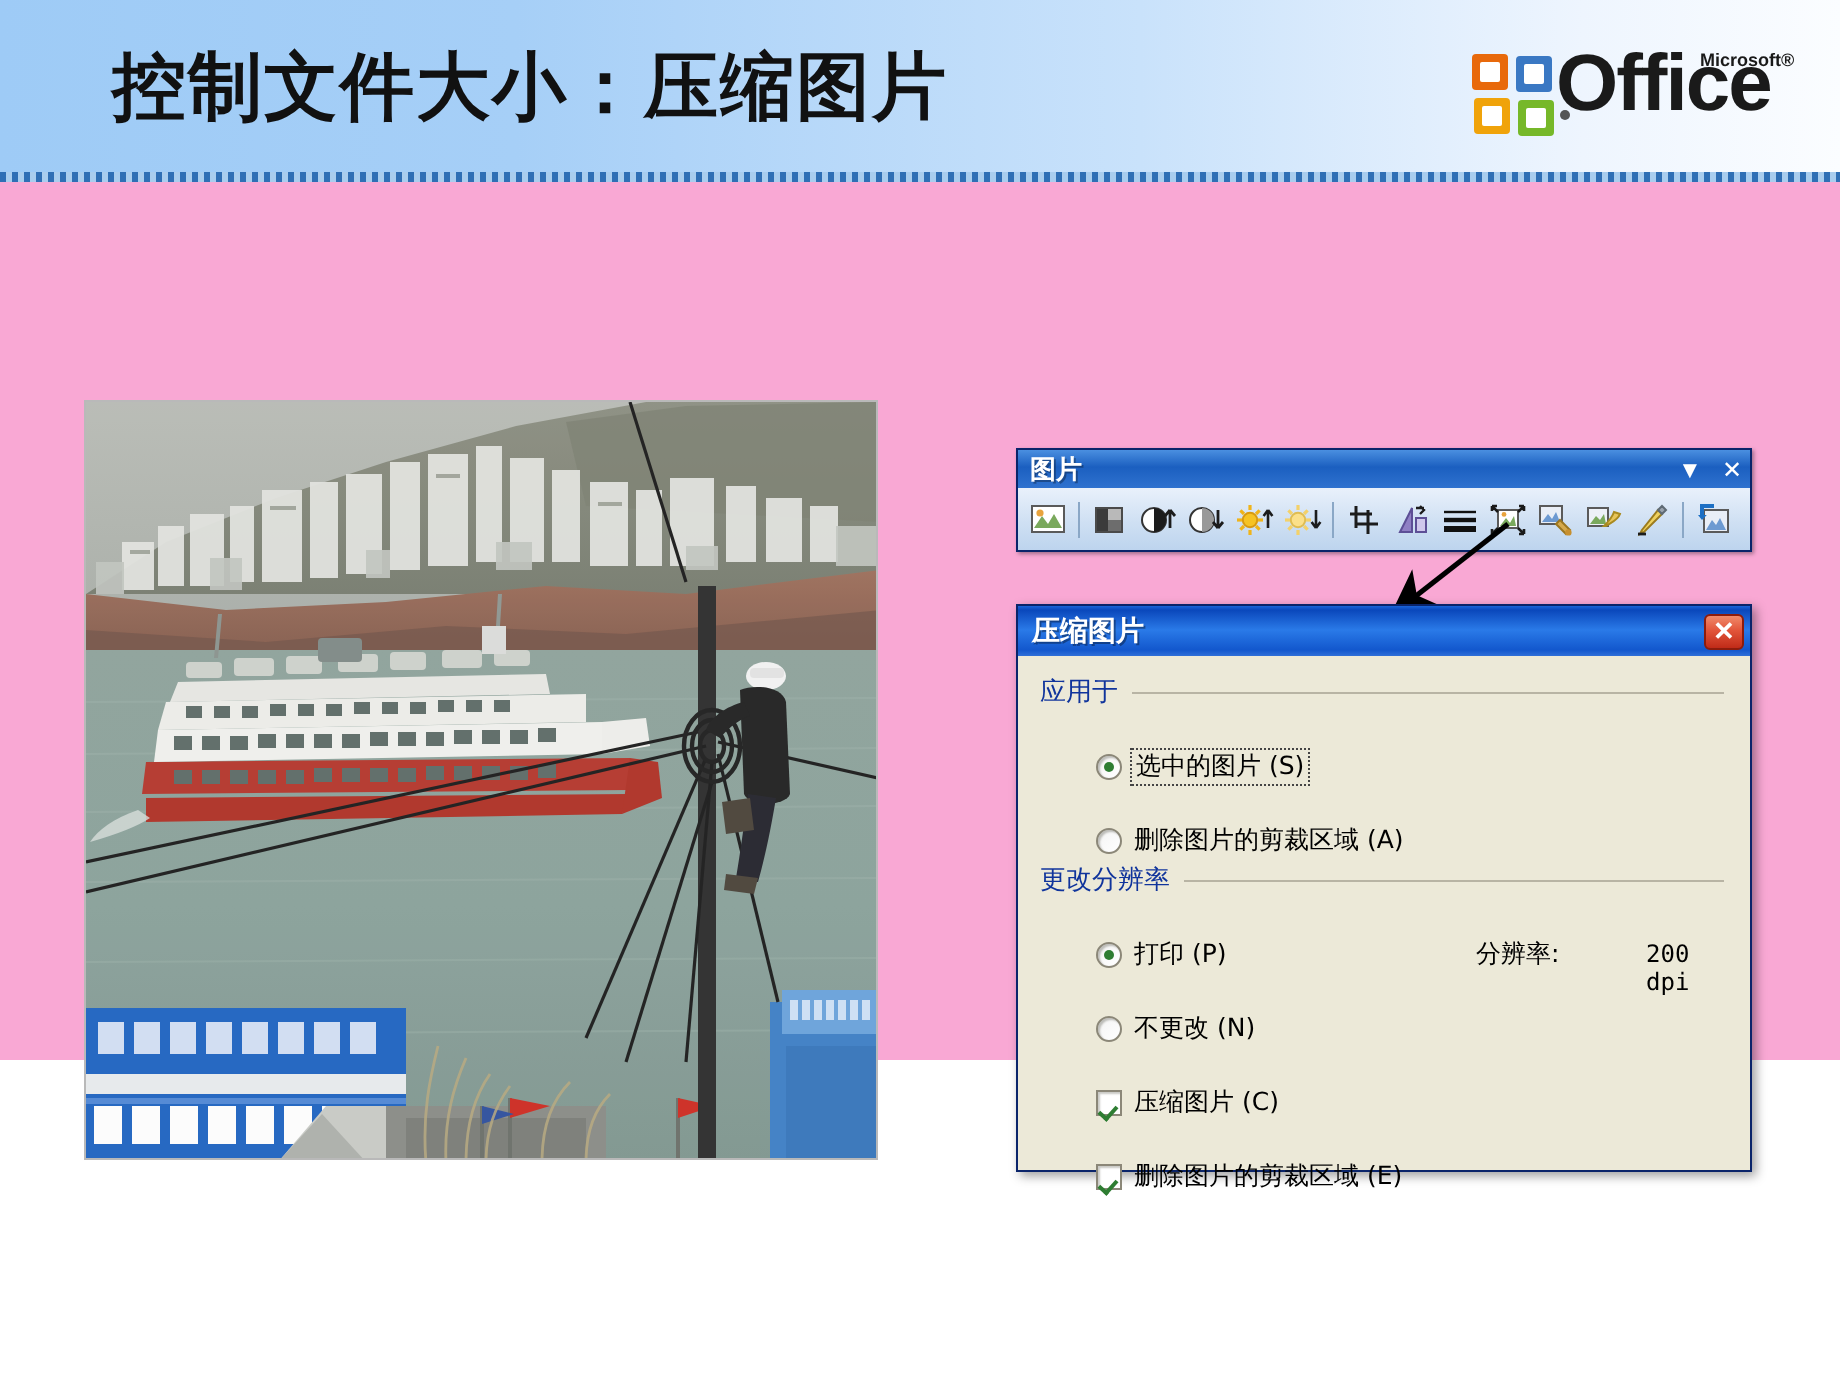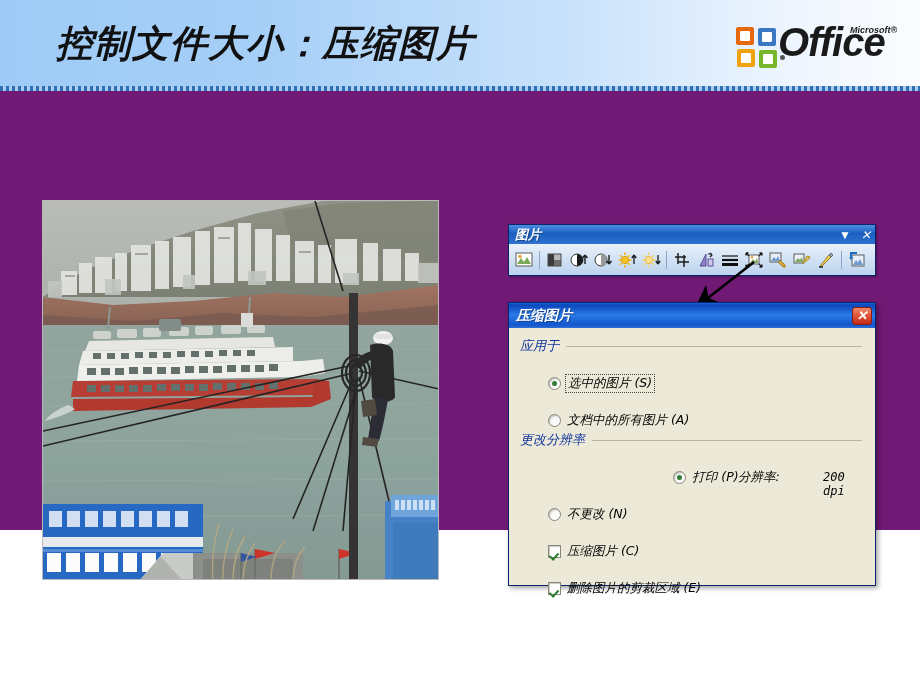--- a/index.html
+++ b/index.html
@@ -5,22 +5,21 @@
   * { box-sizing: border-box; margin: 0; padding: 0; }
   html, body {
     width: 920px; height: 690px;
     font-family: "Liberation Sans", "DejaVu Sans", sans-serif;
     background: #ffffff;
     overflow: hidden;
   }
   #slide {
     position: relative;
     width: 920px; height: 530px;
-    background: #701a75;
-    font-style: italic;
+    background: #f9a8d4;
   }
 
   
   #header {
     position: absolute; left: 0; top: 0;
     width: 920px; height: 86px;
     background: linear-gradient(to right, #9ecbf6 0%, #a6cff7 28%, #c9e2fb 62%, #eef5fe 86%, #fbfdff 100%);
   }
   #slide-title {
     position: absolute; left: 56px; top: 19px;
@@ -213,21 +212,21 @@
     position: absolute; left: 2px; top: 5px;
     width: 4px; height: 7px;
     border: solid #2e7d32;
     border-width: 0 2px 2px 0;
     transform: rotate(42deg);
   }
   .focus-box {
     border: 1px dotted #444; padding: 0 2px; margin: -1px -2px;
   }
   .mono-lbl { font-family: "DejaVu Sans Mono", monospace; font-size: 11.5px; }
-  #res-row { position: relative; justify-content: center; }
+  #res-row { position: relative; }
   #res-label {
     position: absolute; left: 190px; top: 0;
     font-size: 12.5px; color: #000;
     font-family: "DejaVu Sans", sans-serif;
   }
   #res-value {
     position: absolute; left: 275px; top: 1px;
     font-size: 12px; color: #000;
     font-family: "DejaVu Sans Mono", monospace;
   }
@@ -707,21 +706,21 @@
         <div class="group-head">
           <span>应用于</span>
           <span class="ghline"></span>
         </div>
         <div class="opt-row">
           <span class="radio checked"></span>
           <span class="focus-box">选中的图片 (S)</span>
         </div>
         <div class="opt-row">
           <span class="radio"></span>
-          <span>文档中的所有图片 (A)</span>
+          <span>删除图片的剪裁区域 (A)</span>
         </div>
       </div>
 
       <div class="group">
         <div class="group-head">
           <span>更改分辨率</span>
           <span class="ghline"></span>
         </div>
         <div class="opt-row" id="res-row">
           <span class="radio checked"></span>

